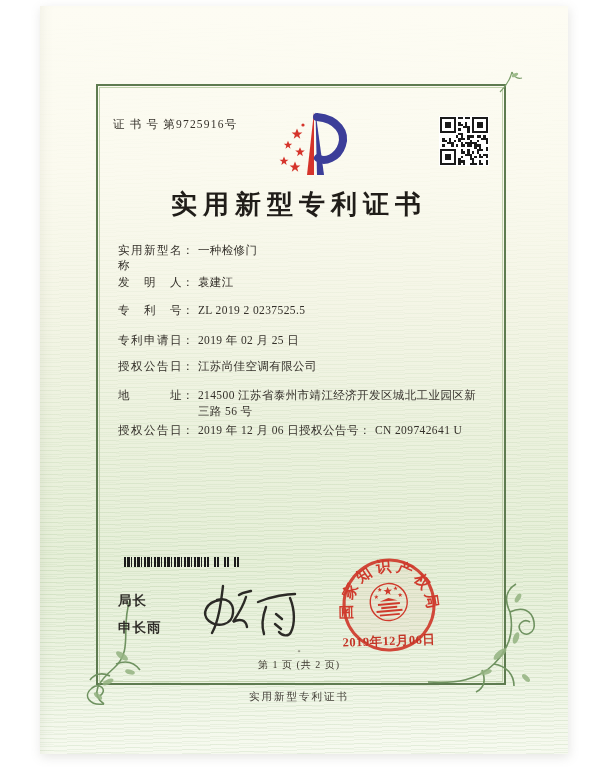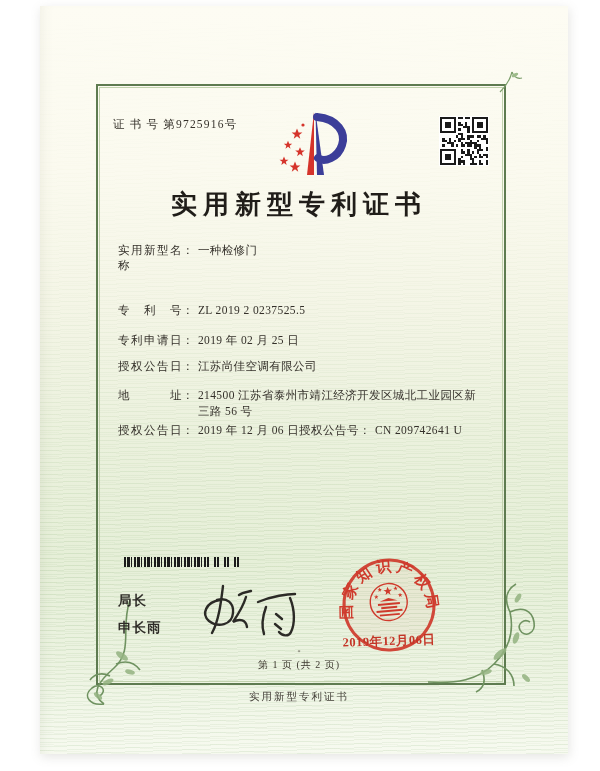--- a/index.html
+++ b/index.html
@@ -119,20 +119,23 @@
     <svg width="48" height="48" viewBox="0 0 21 21" shape-rendering="crispEdges">
       <path id="qrpath" fill="#1a1a1a" fill-rule="evenodd" d="M8 0h1v1h-1zM9 0h1v1h-1zM11 0h1v1h-1zM12 0h1v1h-1zM8 2h1v1h-1zM11 2h1v1h-1zM8 3h1v1h-1zM9 3h1v1h-1zM11 3h1v1h-1zM10 4h1v1h-1zM11 4h1v1h-1zM12 4h1v1h-1zM8 5h1v1h-1zM12 5h1v1h-1zM12 6h1v1h-1zM8 7h1v1h-1zM9 7h1v1h-1zM7 8h1v1h-1zM9 8h1v1h-1zM12 8h1v1h-1zM13 8h1v1h-1zM14 8h1v1h-1zM16 8h1v1h-1zM17 8h1v1h-1zM19 8h1v1h-1zM1 9h1v1h-1zM4 9h1v1h-1zM8 9h1v1h-1zM9 9h1v1h-1zM10 9h1v1h-1zM12 9h1v1h-1zM18 9h1v1h-1zM19 9h1v1h-1zM20 9h1v1h-1zM1 10h1v1h-1zM2 10h1v1h-1zM4 10h1v1h-1zM6 10h1v1h-1zM8 10h1v1h-1zM13 10h1v1h-1zM16 10h1v1h-1zM20 10h1v1h-1zM3 11h1v1h-1zM4 11h1v1h-1zM5 11h1v1h-1zM9 11h1v1h-1zM11 11h1v1h-1zM12 11h1v1h-1zM13 11h1v1h-1zM14 11h1v1h-1zM15 11h1v1h-1zM20 11h1v1h-1zM1 12h1v1h-1zM5 12h1v1h-1zM7 12h1v1h-1zM9 12h1v1h-1zM10 12h1v1h-1zM12 12h1v1h-1zM13 12h1v1h-1zM15 12h1v1h-1zM16 12h1v1h-1zM17 12h1v1h-1zM15 13h1v1h-1zM17 13h1v1h-1zM20 13h1v1h-1zM9 14h1v1h-1zM12 14h1v1h-1zM16 14h1v1h-1zM17 14h1v1h-1zM18 14h1v1h-1zM20 14h1v1h-1zM9 15h1v1h-1zM10 15h1v1h-1zM12 15h1v1h-1zM14 15h1v1h-1zM16 15h1v1h-1zM11 16h1v1h-1zM12 16h1v1h-1zM13 16h1v1h-1zM17 16h1v1h-1zM19 16h1v1h-1zM20 16h1v1h-1zM9 17h1v1h-1zM13 17h1v1h-1zM15 17h1v1h-1zM17 17h1v1h-1zM18 17h1v1h-1zM20 17h1v1h-1zM8 18h1v1h-1zM13 18h1v1h-1zM14 18h1v1h-1zM8 19h1v1h-1zM9 19h1v1h-1zM10 19h1v1h-1zM14 19h1v1h-1zM17 19h1v1h-1zM20 19h1v1h-1zM8 20h1v1h-1zM10 20h1v1h-1zM13 20h1v1h-1zM14 20h1v1h-1zM15 20h1v1h-1zM17 20h1v1h-1zM18 20h1v1h-1zM20 20h1v1h-1zM0 0h7v7h-7z M1 1h5v5h-5z M2 2h3v3h-3zM14 0h7v7h-7z M15 1h5v5h-5z M16 2h3v3h-3zM0 14h7v7h-7z M1 15h5v5h-5z M2 16h3v3h-3z"></path>
     </svg>
   </div>
 
   <div class="abs title">实用新型专利证书</div>
 
   <div class="frow" style="top:237px;">
     <span class="flabel">实用新型名称</span><span class="fcolon">：</span><span class="fval">一种检修门</span>
   </div>
+  <div class="frow" style="top:269px;">
+    <span class="flabel">发明人</span><span class="fcolon">：</span><span class="fval">袁建江</span>
+  </div>
   <div class="frow" style="top:297px;">
     <span class="flabel">专利号</span><span class="fcolon">：</span><span class="fval">ZL 2019 2 0237525.5</span>
   </div>
   <div class="frow" style="top:327px;">
     <span class="flabel">专利申请日</span><span class="fcolon">：</span><span class="fval">2019 年 02 月 25 日</span>
   </div>
   <div class="frow" style="top:353px;">
     <span class="flabel">授权公告日</span><span class="fcolon">：</span><span class="fval">江苏尚佳空调有限公司</span>
   </div>
   <div class="frow" style="top:382px;">

